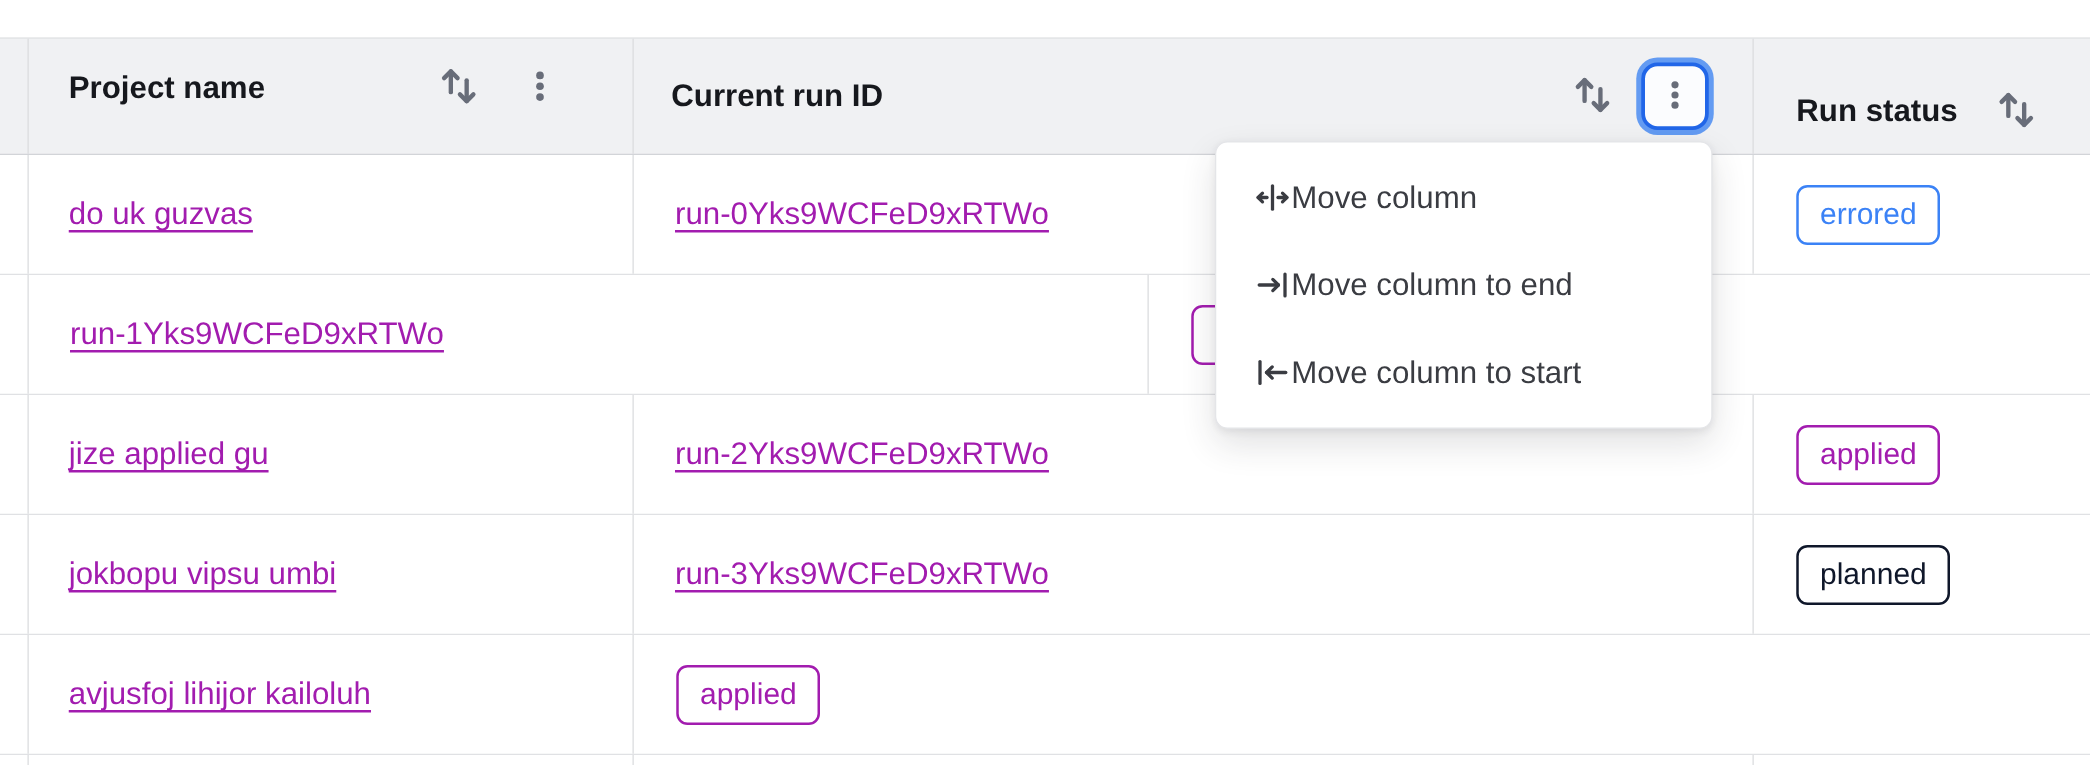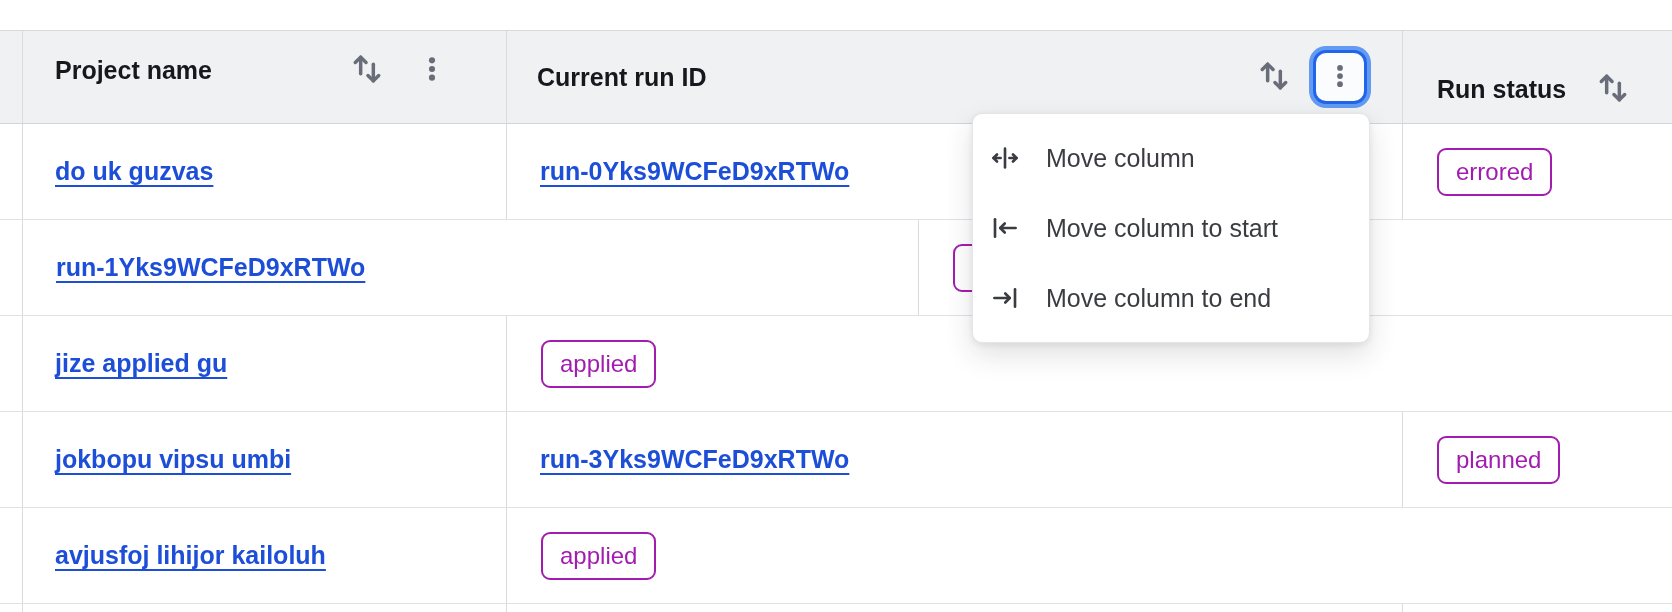--- a/index.html
+++ b/index.html
@@ -43,44 +43,44 @@
     display:flex; align-items:center; justify-content:center;
     cursor:pointer; padding:0;
   }
 
   .cell { display:flex; align-items:center; }
   .cell-project { padding-left:32px; }
   .cell-runid   { padding-left:33px;text-align:right; }
   .cell-status  { padding-left:34px; }
 
   a.tlink {
-    font-size:25px; color:#1d4ed8; cursor:pointer;
-    text-decoration:underline; text-decoration-thickness:2px; text-underline-offset:5px;font-weight:bold;
+    font-size:25px; color:#a21caf; cursor:pointer;
+    text-decoration:underline; text-decoration-thickness:2px; text-underline-offset:5px;
   }
 
   .badge {
     display:inline-flex; align-items:center;
     height:48px; padding:0 17px;
     border:2px solid currentColor; border-radius:9px;
     font-size:24px; background:#fff;
   }
-  .badge-errored { color:#a21caf; }
+  .badge-errored { color:#3b82f6; }
   .badge-applied { color:#a21caf; }
-  .badge-planned { color:#a21caf; }
+  .badge-planned { color:#0f172a; }
 
   
   .menu {
     position:absolute; left:972px; top:113px; width:398px; height:230px;
     background:#ffffff; border:1px solid #e4e5e8; border-radius:10px;
     box-shadow:0 12px 28px rgba(40,42,48,.14), 0 2px 6px rgba(40,42,48,.08);
     padding:9px 0; z-index:20;
   }
   .menu-item {
     height:70px; display:flex; align-items:center;
-    padding:0 20px 0 17px; gap:26px;
+    padding:0 20px 0 30px; 
     font-size:25px; color:#3a3c42; cursor:pointer;
   }
   .mi-icon { width:30px; height:30px; flex:none; display:flex; align-items:center; justify-content:center; }
 </style>
 </head>
 <body>
 
 <div class="stage">
 
   <div class="tbl">
@@ -174,20 +174,23 @@
       </div>
       <div class="c3 cell cell-status">
         <span class="badge badge-applied">applied</span>
       </div>
     </div>
 
     <div class="trow">
       <div class="c0"></div>
       <div class="c1 cell cell-project">
         <a class="tlink">jize applied gu</a>
+      </div>
+      <div class="c2 cell cell-runid">
+        <a class="tlink">run-2Yks9WCFeD9xRTWo</a>
       </div>
       <div class="c3 cell cell-status">
         <span class="badge badge-applied">applied</span>
       </div>
     </div>
 
     <div class="trow">
       <div class="c0"></div>
       <div class="c1 cell cell-project">
         <a class="tlink">jokbopu vipsu umbi</a>
@@ -228,32 +231,32 @@
             <path d="M5.6 9.2 L2.8 12 L5.6 14.8"></path>
           <path d="M15.5 12 H21.2"></path>
             <path d="M18.4 9.2 L21.2 12 L18.4 14.8"></path>
         </svg>
       </span>
       <span>Move column</span>
     </div>
     <div class="menu-item">
       <span class="mi-icon">
         <svg width="30" height="30" viewBox="0 0 24 24" fill="none" stroke="#3a3c42" stroke-width="2.1" stroke-linecap="round" stroke-linejoin="round">
+          <path d="M20 5 V19"></path>
+          <path d="M3.5 12 H15.8"></path>
+            <path d="M12.2 8.4 L15.8 12 L12.2 15.6"></path>
+        </svg>
+      </span>
+      <span>Move column to end</span>
+    </div>
+    <div class="menu-item">
+      <span class="mi-icon">
+        <svg width="30" height="30" viewBox="0 0 24 24" fill="none" stroke="#3a3c42" stroke-width="2.1" stroke-linecap="round" stroke-linejoin="round">
           <path d="M4 5 V19"></path>
           <path d="M20.5 12 H8.2"></path>
             <path d="M11.8 8.4 L8.2 12 L11.8 15.6"></path>
         </svg>
       </span>
       <span>Move column to start</span>
     </div>
-    <div class="menu-item">
-      <span class="mi-icon">
-        <svg width="30" height="30" viewBox="0 0 24 24" fill="none" stroke="#3a3c42" stroke-width="2.1" stroke-linecap="round" stroke-linejoin="round">
-          <path d="M20 5 V19"></path>
-          <path d="M3.5 12 H15.8"></path>
-            <path d="M12.2 8.4 L15.8 12 L12.2 15.6"></path>
-        </svg>
-      </span>
-      <span>Move column to end</span>
-    </div>
   </div>
 
 </div>
 
 </body></html>

